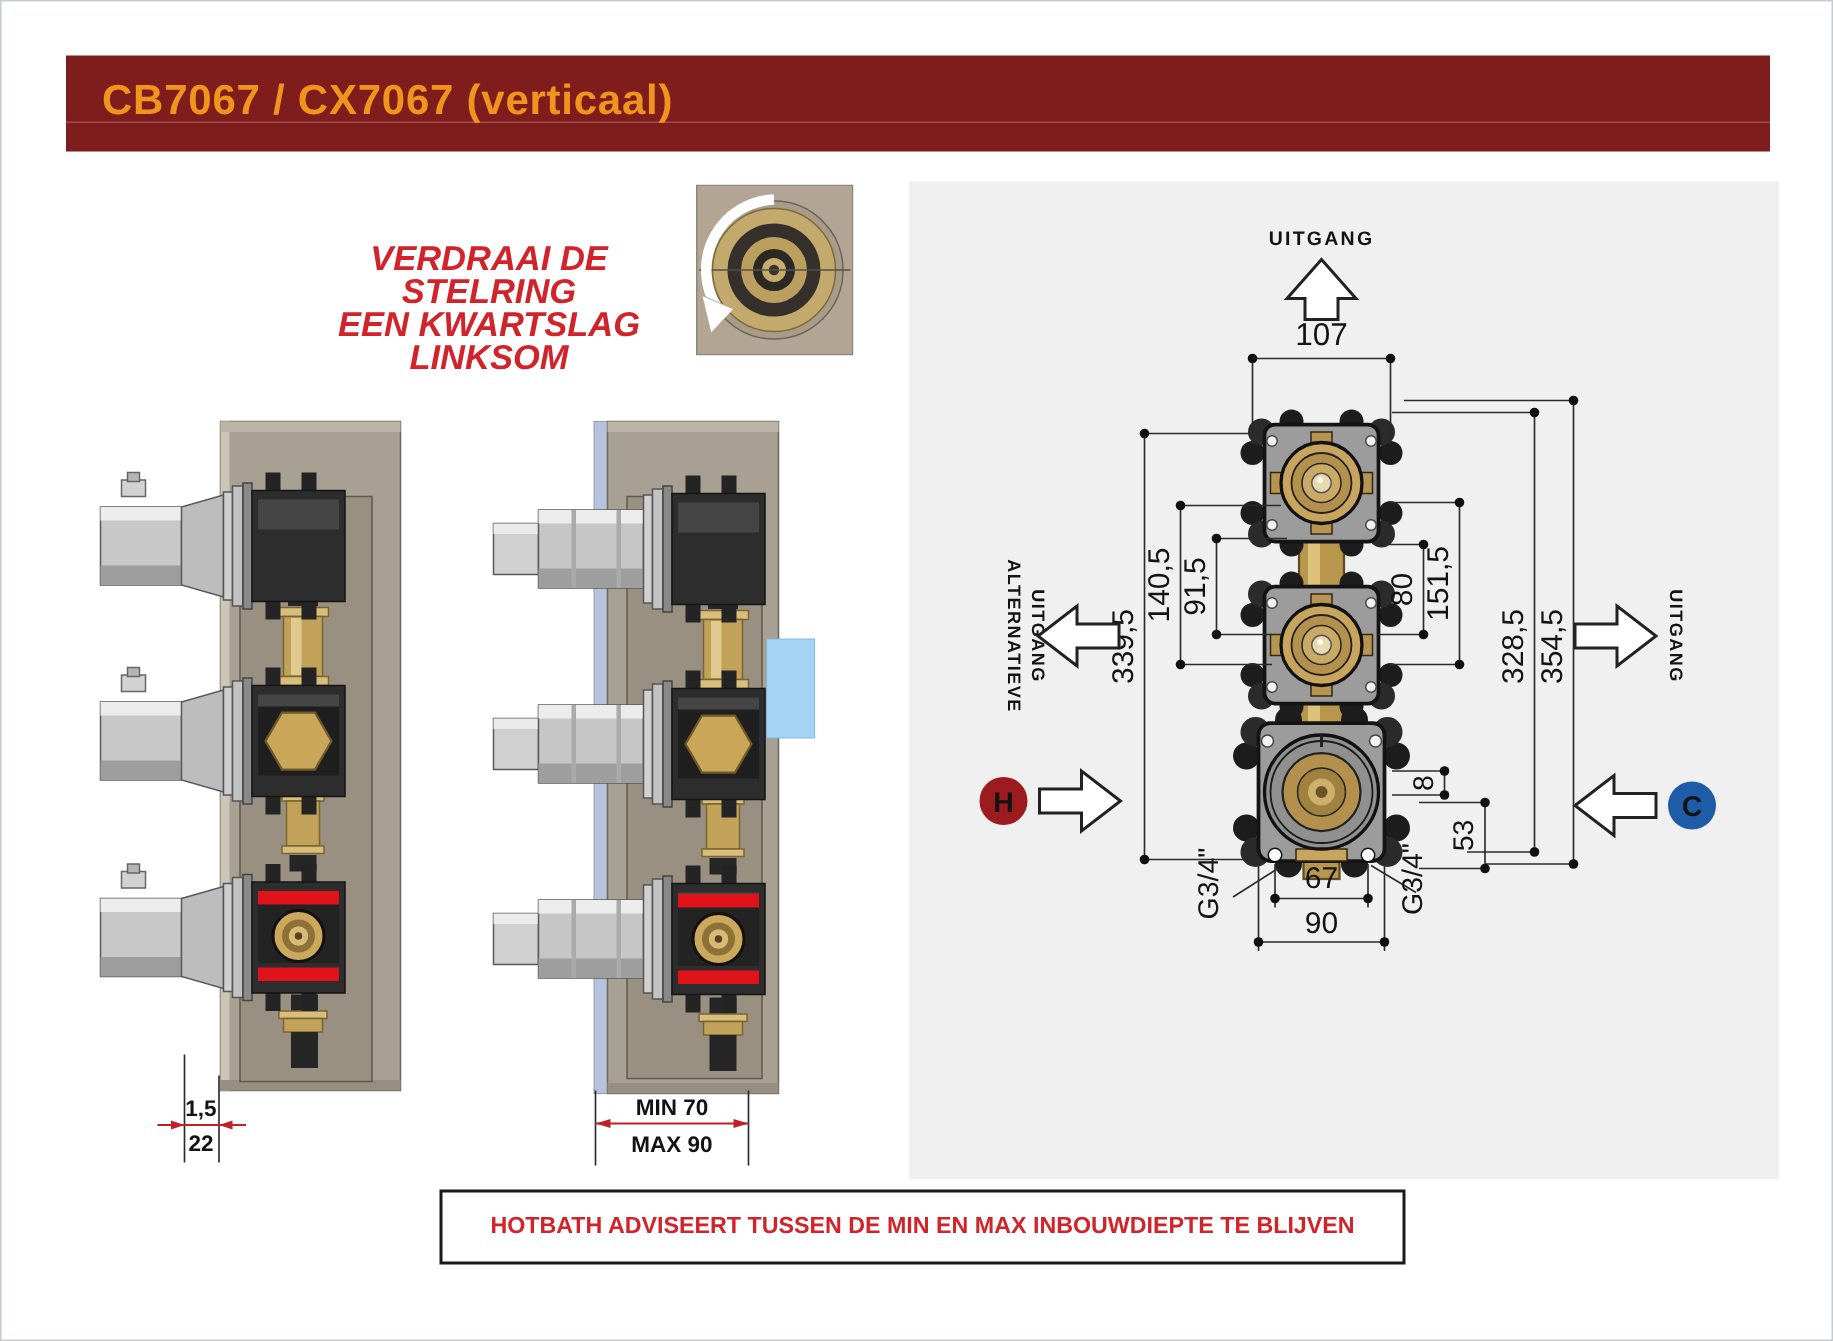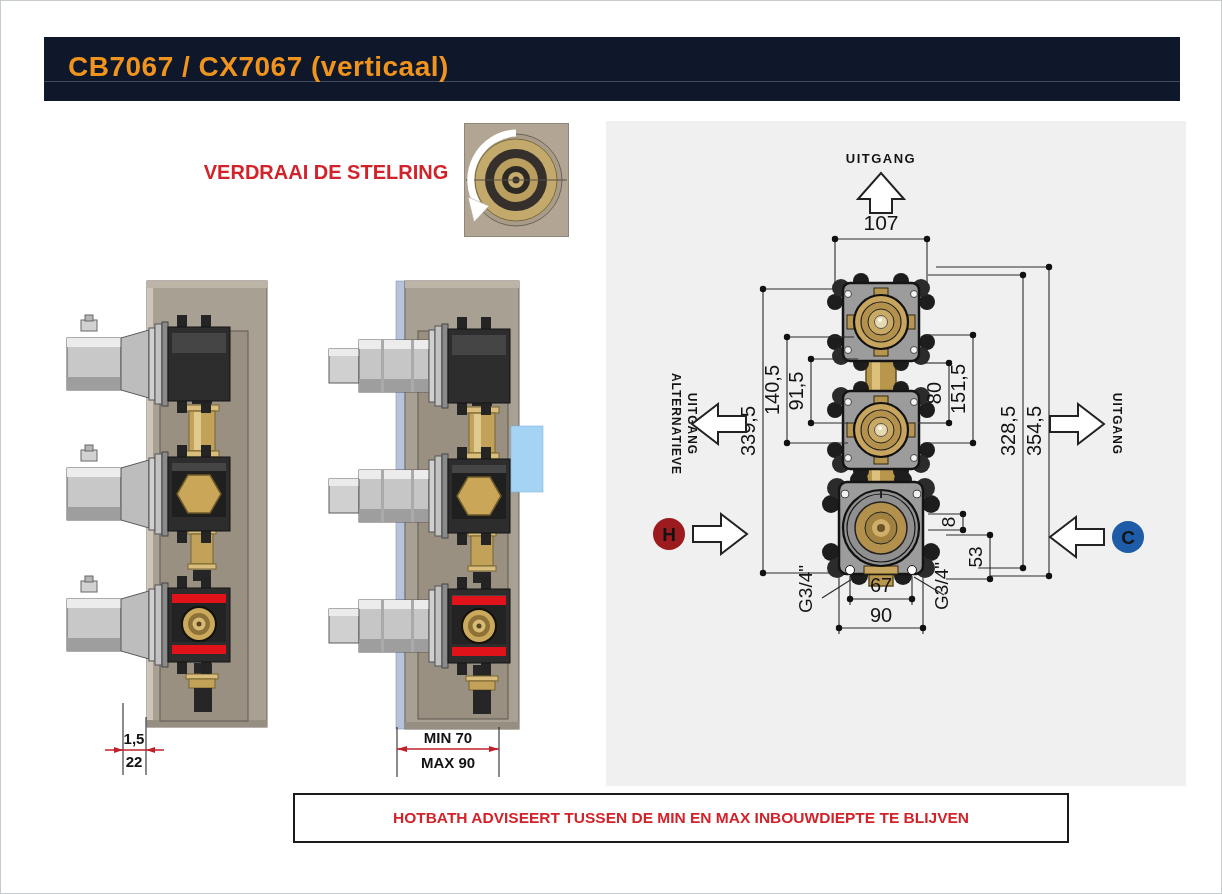--- a/index.html
+++ b/index.html
@@ -1,45 +1,46 @@
 <!DOCTYPE html>
 <html><head>
 <meta charset="utf-8">
 <style>
   html,body{margin:0;padding:0;background:#fff;}
   .page{position:relative;width:1222px;height:894px;background:#ffffff;
         font-family:"Liberation Sans",sans-serif;border:1px solid #c6cbce;box-sizing:border-box;overflow:hidden;}
-  .header-bar{position:absolute;left:43px;top:36px;width:1136px;height:64px;background:#0f172a;}
+  .header-bar{position:absolute;left:43px;top:36px;width:1136px;height:64px;background:#7f1d1d;}
   .header-line{position:absolute;left:0;top:44px;width:100%;height:1px;background:rgba(255,255,255,.22);}
   .page-title{position:absolute;left:24px;top:14px;margin:0;font-size:28px;font-weight:bold;color:#f0941e;letter-spacing:.5px;}
   .instruction{position:absolute;left:200px;top:160px;width:250px;text-align:center;
-               color:#d2232a;font-weight:bold;font-size:20px;line-height:22px;}
+               color:#d2232a;font-weight:bold;font-size:23px;line-height:22px;font-style:italic;}
   .stelring{position:absolute;left:463px;top:122px;}
   .side-view{position:absolute;}
   .right-panel{position:absolute;left:605px;top:120px;width:580px;height:665px;background:#f0f0f1;}
-  .warning-box{position:absolute;left:292px;top:792px;width:776px;height:50px;border:2px solid #1a1a1a;
+  .warning-box{position:absolute;left:292px;top:792px;width:644px;height:50px;border:2px solid #1a1a1a;
                background:#fff;display:flex;flex-direction:column;align-items:center;justify-content:center;
                color:#d2232a;font-weight:bold;font-size:15.5px;line-height:20px;text-align:center;box-sizing:border-box;}
   svg text{font-family:"Liberation Sans",sans-serif;fill:#131313;}
   .dimline{stroke:#2b2b2b;stroke-width:1.1;fill:none;}
   .dot{fill:#111;}
   .blockarrow{fill:#fff;stroke:#222;stroke-width:2;}
 </style>
 </head>
 <body>
 
 <div class="page">
 
   <div class="header-bar">
     <div class="header-line"></div>
     <h1 class="page-title">CB7067 / CX7067 (verticaal)</h1>
   </div>
 
   <div class="instruction">
     <div>VERDRAAI DE STELRING</div>
+    <div>EEN KWARTSLAG LINKSOM</div>
   </div>
 
   <svg class="stelring" width="105" height="114">
     <rect x="0.5" y="0.5" width="104" height="113" fill="#b2a593" stroke="#8d867a"></rect>
     <circle cx="52" cy="57" r="46" fill="#a89c89" stroke="#6b655a"></circle>
     <circle cx="52" cy="57" r="41" fill="#c3a96b" stroke="#7c6b3c"></circle>
     <circle cx="52" cy="57" r="31" fill="#35302b"></circle>
     <circle cx="52" cy="57" r="22" fill="#bb9f5e"></circle>
     <circle cx="52" cy="57" r="14" fill="#2c2824"></circle>
     <circle cx="52" cy="57" r="8" fill="#c7ad6d"></circle>

